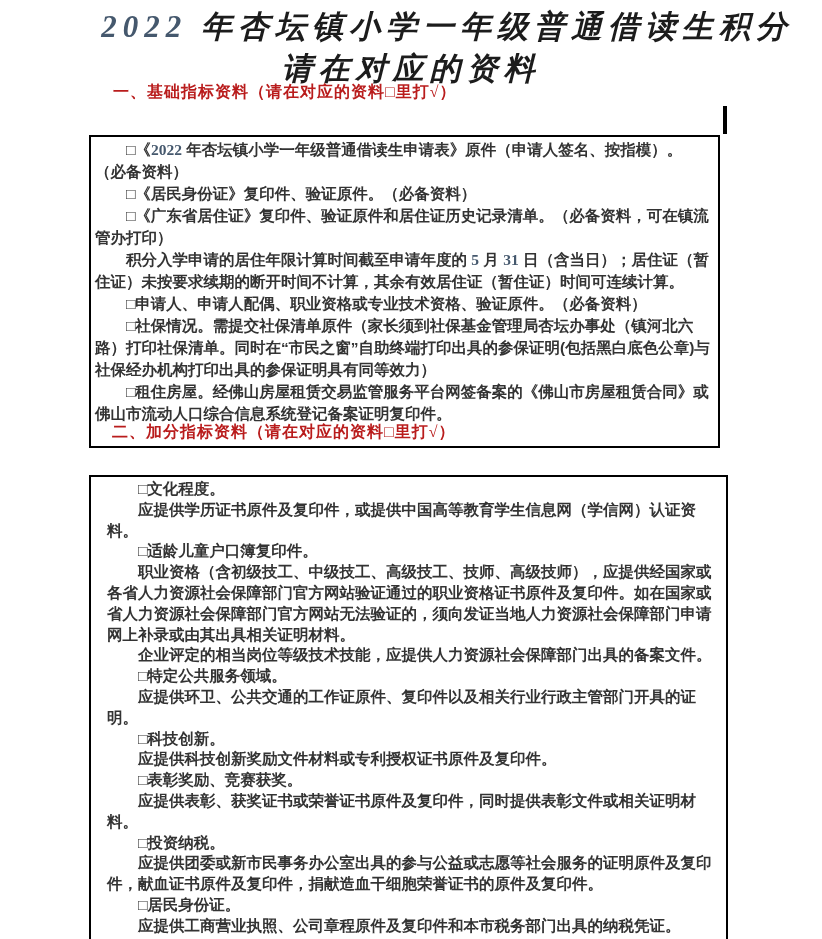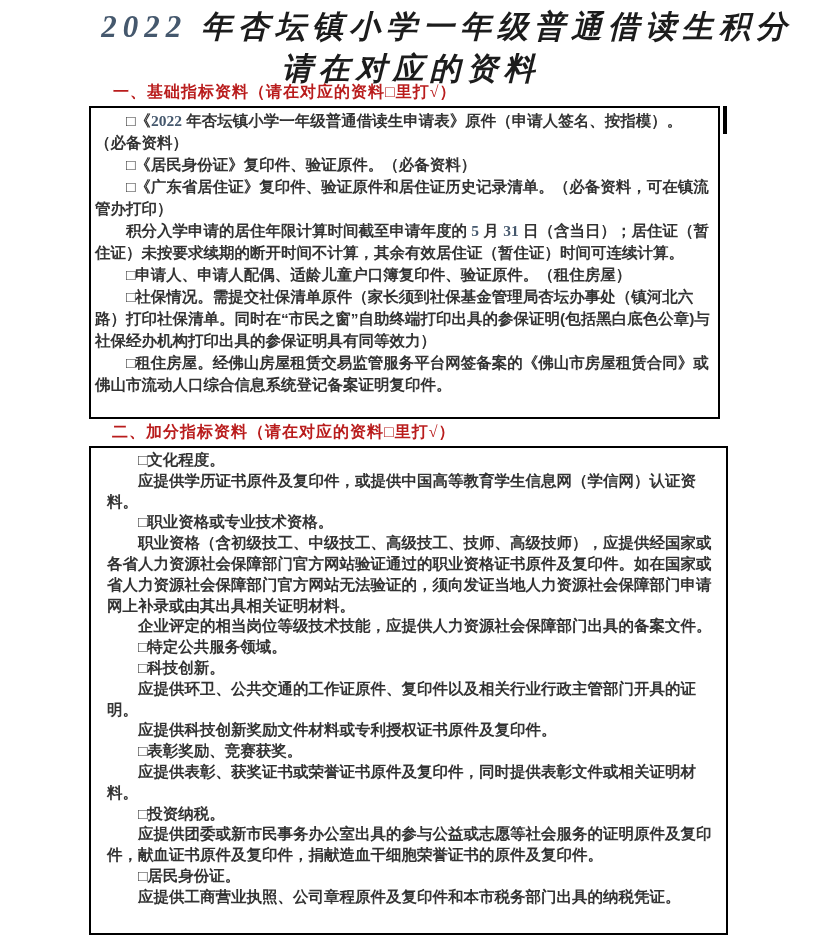--- a/index.html
+++ b/index.html
@@ -34,20 +34,21 @@
     white-space:nowrap;
   }
   .sec-heading.h1{top:82px;left:113px;}
   .sec-heading.h2{top:422px;left:112px;}
   .box{
     position:absolute;
     left:89px;
     border:2px solid #000;
     box-sizing:border-box;
     background:#fff;
+    margin-top:29px;
   }
   .box1{top:106px;width:631px;height:313px;padding:2px 6px 2px 4px;}
   .box2{top:446px;width:639px;height:489px;padding:2px 6px 2px 16px;}
   .box p{
     margin:0;
     text-indent:2em;
     font-weight:700;
     color:#333;
     word-break:break-all;
   }
@@ -74,38 +75,38 @@
 
   <div class="title-line l2">请在对应的资料</div>
 
   <div class="sec-heading h1">一、基础指标资料（请在对应的资料□里打√）</div>
 
   <div class="box box1">
       <p>□《<span class="num">2022</span> 年杏坛镇小学一年级普通借读生申请表》原件（申请人签名、按指模）。（必备资料）</p>
       <p>□《居民身份证》复印件、验证原件。（必备资料）</p>
       <p>□《广东省居住证》复印件、验证原件和居住证历史记录清单。（必备资料，可在镇流管办打印）</p>
       <p>积分入学申请的居住年限计算时间截至申请年度的 <span class="num">5</span> 月 <span class="num">31</span> 日（含当日）；居住证（暂住证）未按要求续期的断开时间不计算，其余有效居住证（暂住证）时间可连续计算。</p>
-      <p>□申请人、申请人配偶、适龄儿童户口簿复印件、验证原件。（租住房屋）</p>
+      <p>□申请人、申请人配偶、职业资格或专业技术资格、验证原件。（必备资料）</p>
       <p>□社保情况。需提交社保清单原件（家长须到社保基金管理局杏坛办事处（镇河北六路）打印社保清单。同时在“市民之窗”自助终端打印出具的参保证明(包括黑白底色公章)与社保经办机构打印出具的参保证明具有同等效力）</p>
       <p>□租住房屋。经佛山房屋租赁交易监管服务平台网签备案的《佛山市房屋租赁合同》或佛山市流动人口综合信息系统登记备案证明复印件。</p>
     </div>
 
   <div class="tick"></div>
 
   <div class="sec-heading h2">二、加分指标资料（请在对应的资料□里打√）</div>
 
   <div class="box box2">
       <p>□文化程度。</p>
       <p>应提供学历证书原件及复印件，或提供中国高等教育学生信息网（学信网）认证资料。</p>
-      <p>□职业资格或专业技术资格。</p>
+      <p>□适龄儿童户口簿复印件。</p>
       <p>职业资格（含初级技工、中级技工、高级技工、技师、高级技师），应提供经国家或各省人力资源社会保障部门官方网站验证通过的职业资格证书原件及复印件。如在国家或省人力资源社会保障部门官方网站无法验证的，须向发证当地人力资源社会保障部门申请网上补录或由其出具相关证明材料。</p>
       <p>企业评定的相当岗位等级技术技能，应提供人力资源社会保障部门出具的备案文件。</p>
       <p>□特定公共服务领域。</p>
+      <p>应提供环卫、公共交通的工作证原件、复印件以及相关行业行政主管部门开具的证明。</p>
       <p>□科技创新。</p>
-      <p>应提供环卫、公共交通的工作证原件、复印件以及相关行业行政主管部门开具的证明。</p>
       <p>应提供科技创新奖励文件材料或专利授权证书原件及复印件。</p>
       <p>□表彰奖励、竞赛获奖。</p>
       <p>应提供表彰、获奖证书或荣誉证书原件及复印件，同时提供表彰文件或相关证明材料。</p>
       <p>□投资纳税。</p>
       <p>应提供团委或新市民事务办公室出具的参与公益或志愿等社会服务的证明原件及复印件，献血证书原件及复印件，捐献造血干细胞荣誉证书的原件及复印件。</p>
       <p>□居民身份证。</p>
       <p>应提供工商营业执照、公司章程原件及复印件和本市税务部门出具的纳税凭证。</p>
     </div>
 
 </div>

